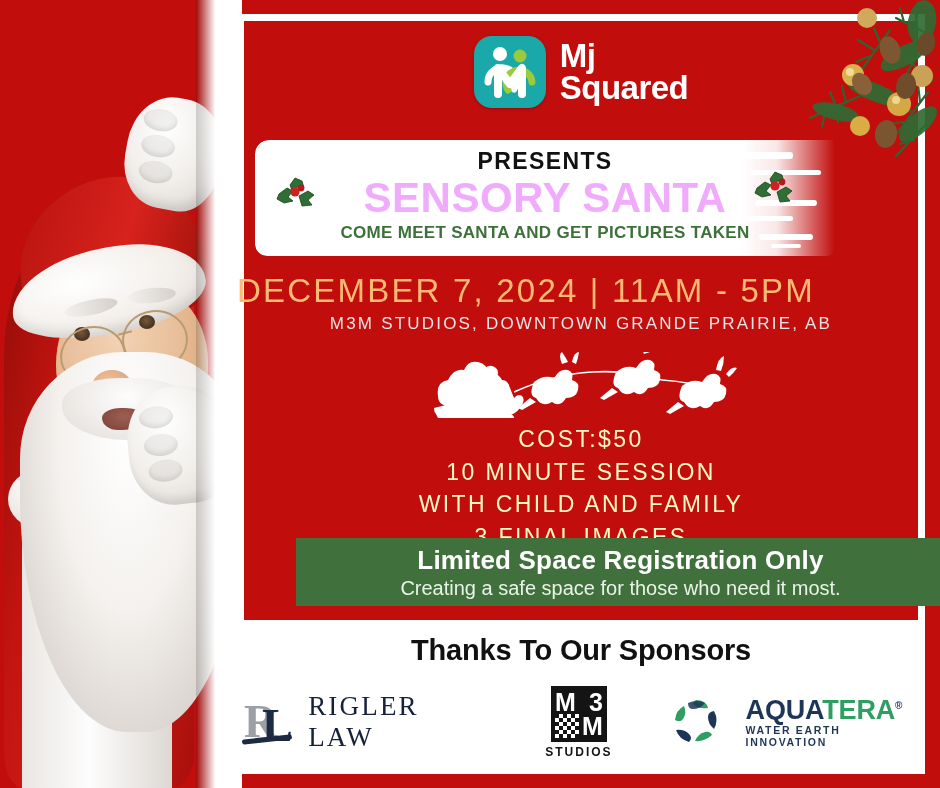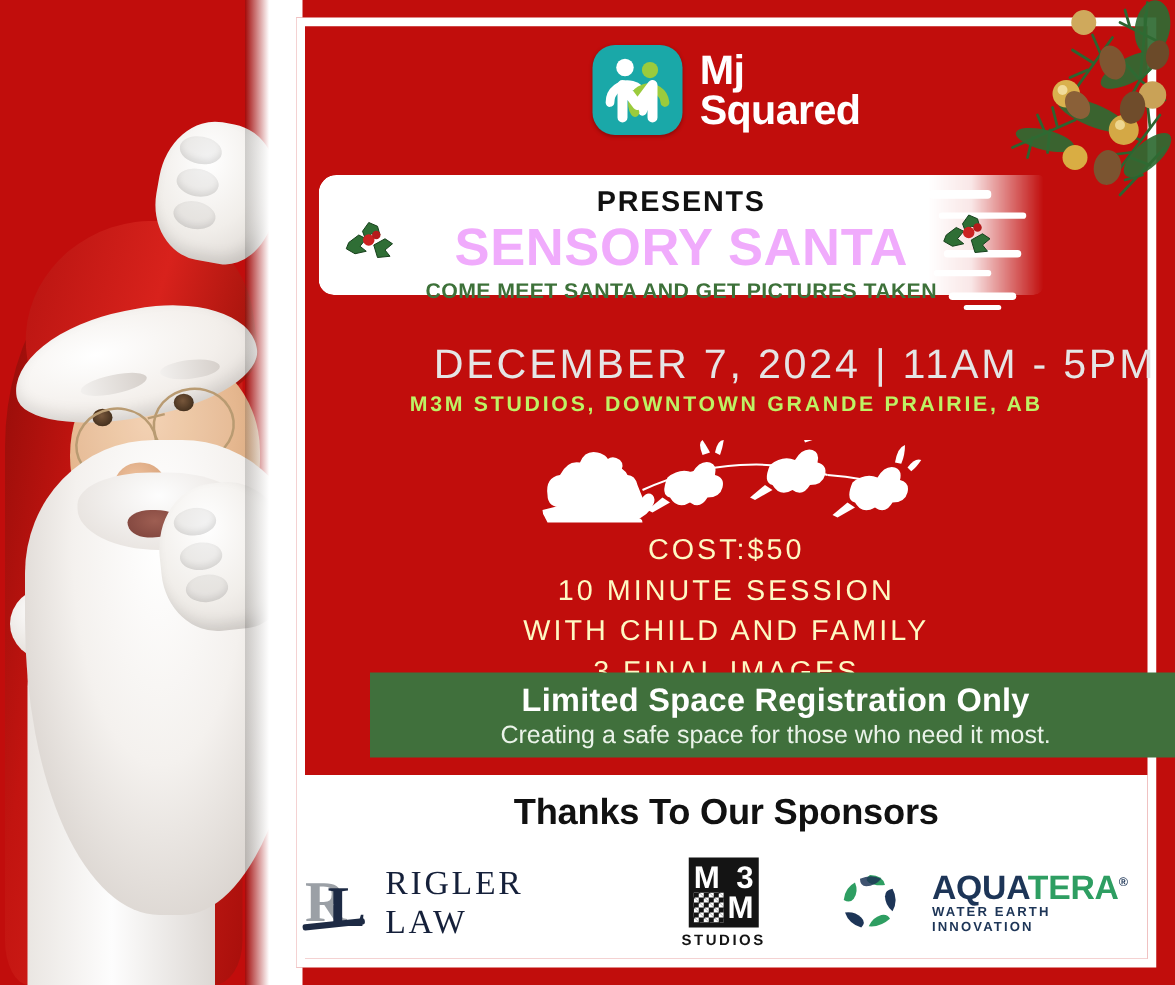--- a/index.html
+++ b/index.html
@@ -122,21 +122,21 @@
   #logo-mark{
     width:72px;height:72px;border-radius:18px;background:#1AA8A8;
     position:relative;flex:none;box-shadow:0 1px 3px rgba(0,0,0,.25);
   }
   #logo-text{color:#ffffff;font-weight:800;line-height:.96;letter-spacing:-.5px;}
   #logo-text .l1{font-size:33px;display:block;}
   #logo-text .l2{font-size:33px;display:block;}
 
   
   #banner{
-    position:absolute;left:255px;top:140px;width:580px;height:96px;
+    position:absolute;left:255px;top:140px;width:580px;height:116px;
   }
   #banner-bg{
     position:absolute;inset:0;background:#ffffff;
     border-radius:14px 4px 8px 12px;
     -webkit-mask-image:
       linear-gradient(to right, #000 0 84%, rgba(0,0,0,.95) 88%, rgba(0,0,0,.0) 100%),
       radial-gradient(circle at 100% 50%, #000 60%, transparent 61%);
     -webkit-mask-composite:source-over;
     mask-image:linear-gradient(to right, #000 0 84%, rgba(0,0,0,.9) 90%, rgba(0,0,0,0) 100%);
   }
@@ -152,26 +152,26 @@
   #tagline{
     position:absolute;left:0;right:0;top:83px;text-align:center;
     color:#3D7139;font-size:17px;font-weight:800;letter-spacing:.3px;
   }
   .holly{position:absolute;width:48px;height:42px;}
   .holly.left{left:18px;top:32px;}
   .holly.right{left:498px;top:28px;}
 
   
   #date-line{
-    position:absolute;left:237px;top:272px;width:688px;text-align:right;
-    color:#e5e5e5;font-size:33px;letter-spacing:2.2px;font-weight:400;
+    position:absolute;left:237px;top:272px;width:688px;text-align:left;
+    color:#fdba74;font-size:33px;letter-spacing:2.2px;font-weight:400;
   }
   #loc-line{
     position:absolute;left:237px;top:314px;width:688px;text-align:center;
-    color:#bef264;font-size:17px;letter-spacing:2.2px;font-weight:700;
+    color:#e5e5e5;font-size:17px;letter-spacing:2.2px;font-weight:400;
   }
 
   
   #sleigh{position:absolute;left:430px;top:352px;width:312px;height:72px;}
 
   
   #cost{
     position:absolute;left:237px;top:423px;width:688px;text-align:center;
     color:#fef9c3;font-size:23px;letter-spacing:2.4px;line-height:1.42;
   }

